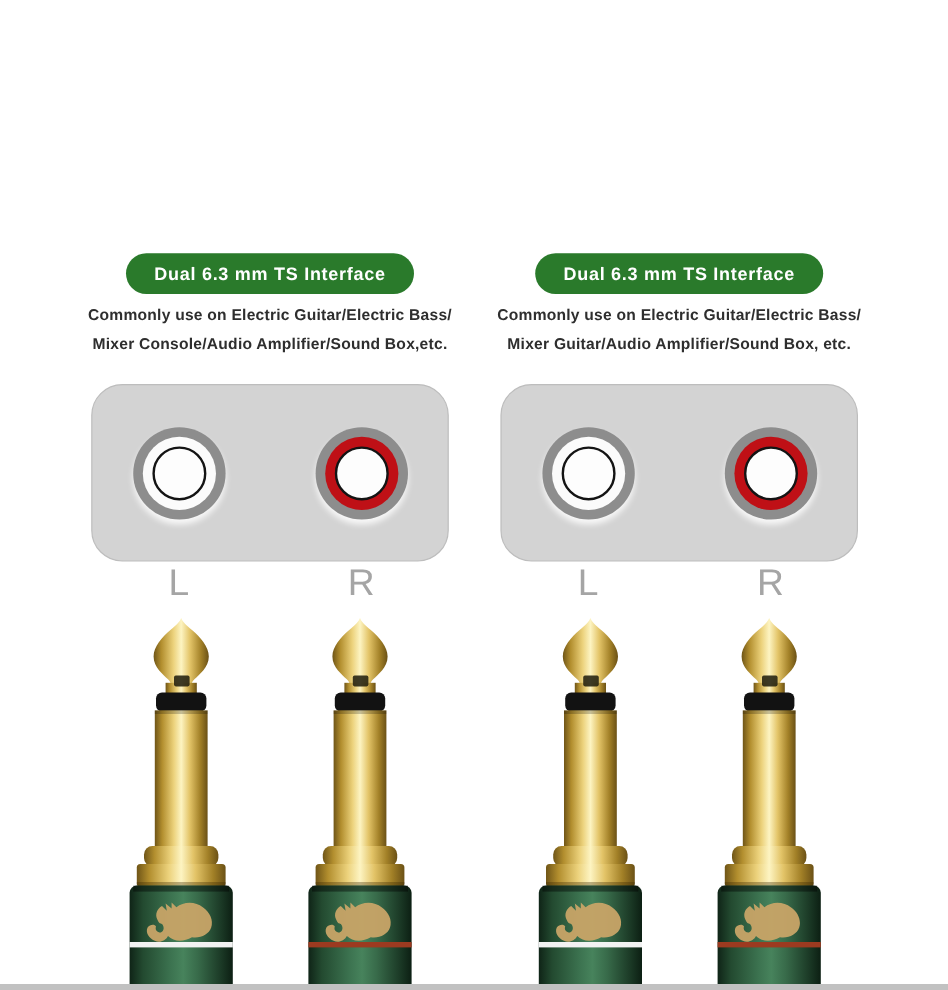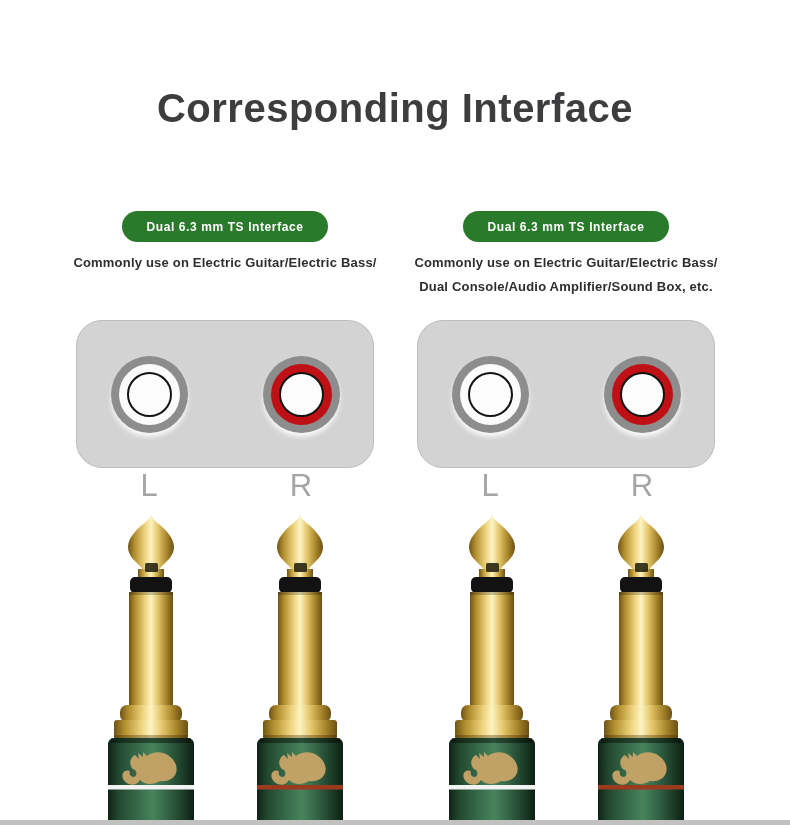--- a/index.html
+++ b/index.html
@@ -4,21 +4,21 @@
 <style>
   html,body{margin:0;padding:0;background:#ffffff;}
   .page{position:relative;width:790px;height:825px;overflow:hidden;background:#fff;
         font-family:"Liberation Sans",sans-serif;}
   .title{position:absolute;top:86px;left:0;width:100%;margin:0;text-align:center;
          font-size:40px;font-weight:700;color:#3d3d3f;letter-spacing:.5px;}
   .column{position:absolute;top:0;bottom:0;width:372px;}
   .col-a{left:39px;}
   .col-b{left:380px;}
   .badge-wrap{position:absolute;top:211px;left:0;width:100%;text-align:center;}
-  .badge{display:inline-block;background:#2a7a2b;color:#fff;font-size:12px;font-weight:700;
+  .badge{display:inline-block;background:#2a7a2b;color:#fff;font-size:15px;font-weight:700;
          letter-spacing:.6px;padding:9px 24px 8px;border-radius:17px;}
   .desc{position:absolute;top:251px;left:0;width:100%;margin:0;text-align:center;
         font-size:13px;font-weight:700;color:#2e2e2e;line-height:24px;letter-spacing:.2px;}
   .panel{position:absolute;top:320px;left:37px;width:298px;height:148px;background:#d3d3d3;
          border:1px solid #bdbdbd;border-radius:26px;box-sizing:border-box;
          display:flex;align-items:center;justify-content:center;gap:75px;}
   .jack{width:77px;height:77px;border-radius:50%;background:#8d8d8d;
         display:flex;align-items:center;justify-content:center;
         box-shadow:0 4px 5px rgba(255,255,255,.85);}
   .ring{width:61px;height:61px;border-radius:50%;display:flex;align-items:center;justify-content:center;}
@@ -68,28 +68,28 @@
       <rect x="9" y="222" width="74" height="4" fill="rgba(60,40,0,0.35)"></rect>
       <rect x="3" y="225" width="86" height="90" rx="6" fill="url(#greenH)"></rect>
       <rect x="6" y="225" width="80" height="5" fill="rgba(0,0,0,0.42)"></rect>
       <path d="M26 253 C24 249 26 244 30 242 L34 246 L33 240 L38 244 L38 239 L42 243 C48 238 58 238 64 243 C70 247 73 254 71 260 C69 266 62 269 55 268 C48 272 40 272 35 267 C33 271 28 273 24 271 C19 269 16 264 18 260 C20 257 24 257 25 259 C24 262 26 264 29 264 C32 263 32 259 30 257 C27 256 27 255 26 253 Z" fill="#c8a467" opacity="0.95"></path>
     </symbol>
   </defs>
 </svg>
 
 <div class="page">
 
-  <h1 class="title">Corresponding Interface</h1>
 
   <section class="column col-a">
     <div class="badge-wrap">
       <span class="badge">Dual 6.3 mm TS Interface</span>
     </div>
     <p class="desc">
       <span>Commonly use on Electric Guitar/Electric Bass/</span><br>
+      <span>Mixer Console/Audio Amplifier/Sound Box,etc.</span>
     </p>
     <div class="panel">
       <div class="jack">
         <div class="ring white">
           <div class="hole"></div>
         </div>
       </div>
       <div class="jack">
         <div class="ring red">
           <div class="hole"></div>
@@ -111,21 +111,21 @@
       </svg>
     </div>
   </section>
 
   <section class="column col-b">
     <div class="badge-wrap">
       <span class="badge">Dual 6.3 mm TS  Interface</span>
     </div>
     <p class="desc">
       <span>Commonly use on Electric Guitar/Electric Bass/</span><br>
-      <span>Dual Console/Audio Amplifier/Sound Box, etc.</span>
+      <span>Mixer Guitar/Audio Amplifier/Sound Box, etc.</span>
     </p>
     <div class="panel">
       <div class="jack">
         <div class="ring white">
           <div class="hole"></div>
         </div>
       </div>
       <div class="jack">
         <div class="ring red">
           <div class="hole"></div>

